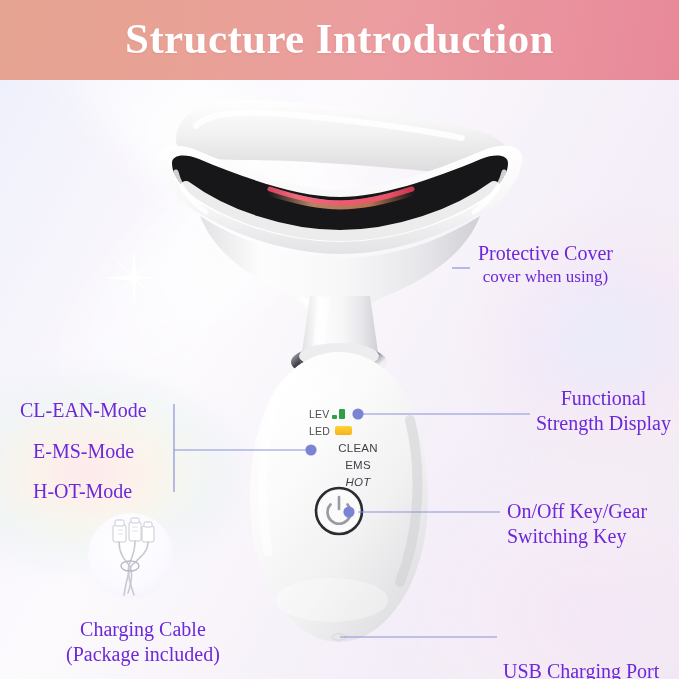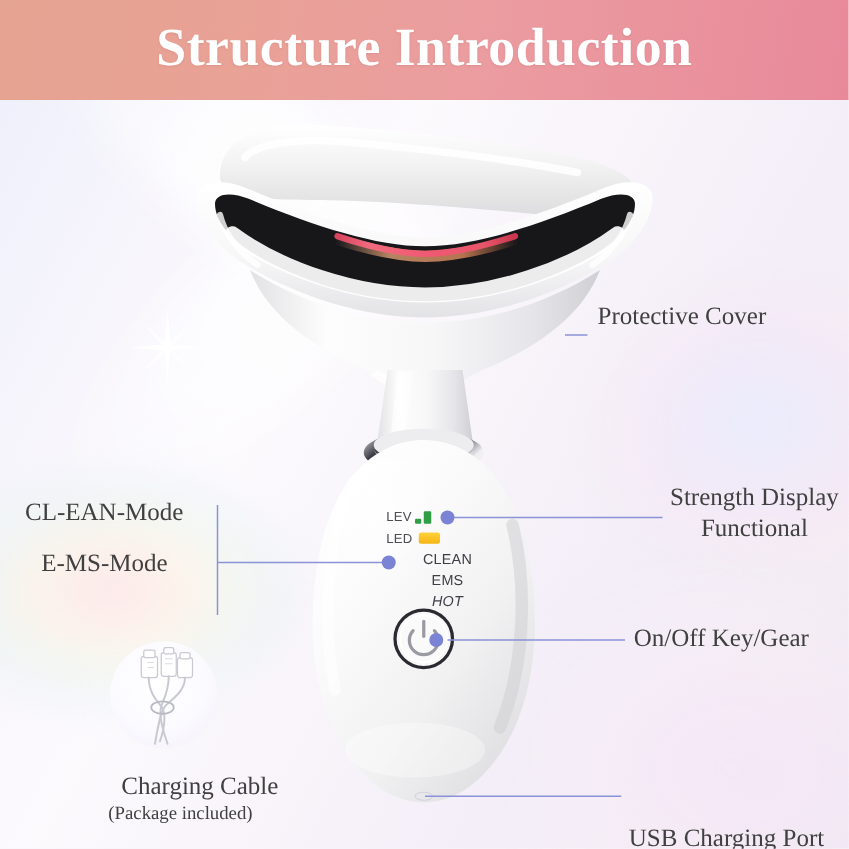--- a/index.html
+++ b/index.html
@@ -113,21 +113,21 @@
     width:60px; height:60px;
     z-index:5;
   }
 
   
   #device { position:absolute; left:0; top:0; width:679px; height:679px; z-index:10; }
 
   
   .callout {
     position:absolute;
-    color:#404040;
+    color:#6d28d9;
     font-family:"Liberation Serif", serif;
     z-index:22;
     line-height:1.25;
     white-space:nowrap;
   }
   .callout .ttl { font-size:20px; display:block; }
   .callout .sub { font-size:17px; display:block; }
 
   #callout-protective-cover { left:478px; top:241px; text-align:center; }
   #callout-protective-cover .ttl { font-size:20px; }
@@ -135,22 +135,22 @@
 
   #callout-functional-display { left:536px; top:386px; text-align:center; }
   #callout-onoff-key { left:507px; top:499px; text-align:left; }
   #callout-usb-port { left:503px; top:627px;margin-top:32px; }
 
   #callout-clean-mode { left:20px; top:398px; font-size:20px; }
   #callout-ems-mode   { left:33px; top:439px; font-size:20px; }
   #callout-hot-mode   { left:33px; top:479px; font-size:20px; }
 
   #callout-charging-cable { left:66px; top:617px; text-align:center; }
-  #callout-charging-cable .ttl { font-size:20px;margin-left:31px; }
-  #callout-charging-cable .sub { font-size:15px; }
+  #callout-charging-cable .ttl { font-size:20px; }
+  #callout-charging-cable .sub { font-size:20px; }
 
   
   #leaders { position:absolute; left:0; top:0; width:679px; height:679px; z-index:20; }
 
   
   #control-panel {
     position:absolute;
     left:300px; top:406px;
     z-index:21;
     width:110px;
@@ -460,40 +460,45 @@
       </g>
       <g fill="none" stroke="#dcdce4" stroke-width="0.9">
         <path d="M30 25 L35 25 M30 29 L35 29"></path>
         <path d="M44 22 L50 22 M44 26 L50 26"></path>
       </g>
     </svg>
   </div>
 
   <div class="callout" id="callout-protective-cover">
     <span class="ttl">Protective Cover</span>
+    <span class="sub">cover when using)</span>
   </div>
 
   <div class="callout" id="callout-functional-display">
+    <span class="ttl">Functional</span>
     <span class="ttl">Strength Display</span>
-    <span class="ttl">Functional</span>
   </div>
 
   <div class="callout" id="callout-onoff-key">
     <span class="ttl">On/Off Key/Gear</span>
+    <span class="ttl">Switching Key</span>
   </div>
 
   <div class="callout" id="callout-usb-port">
     <span class="ttl">USB Charging Port</span>
   </div>
 
   <div class="callout" id="callout-clean-mode">
     <span class="ttl">CL-EAN-Mode</span>
   </div>
   <div class="callout" id="callout-ems-mode">
     <span class="ttl">E-MS-Mode</span>
+  </div>
+  <div class="callout" id="callout-hot-mode">
+    <span class="ttl">H-OT-Mode</span>
   </div>
 
   <div class="callout" id="callout-charging-cable">
     <span class="ttl">Charging Cable</span>
     <span class="sub">(Package included)</span>
   </div>
 
 </div>
 
 </body></html>

